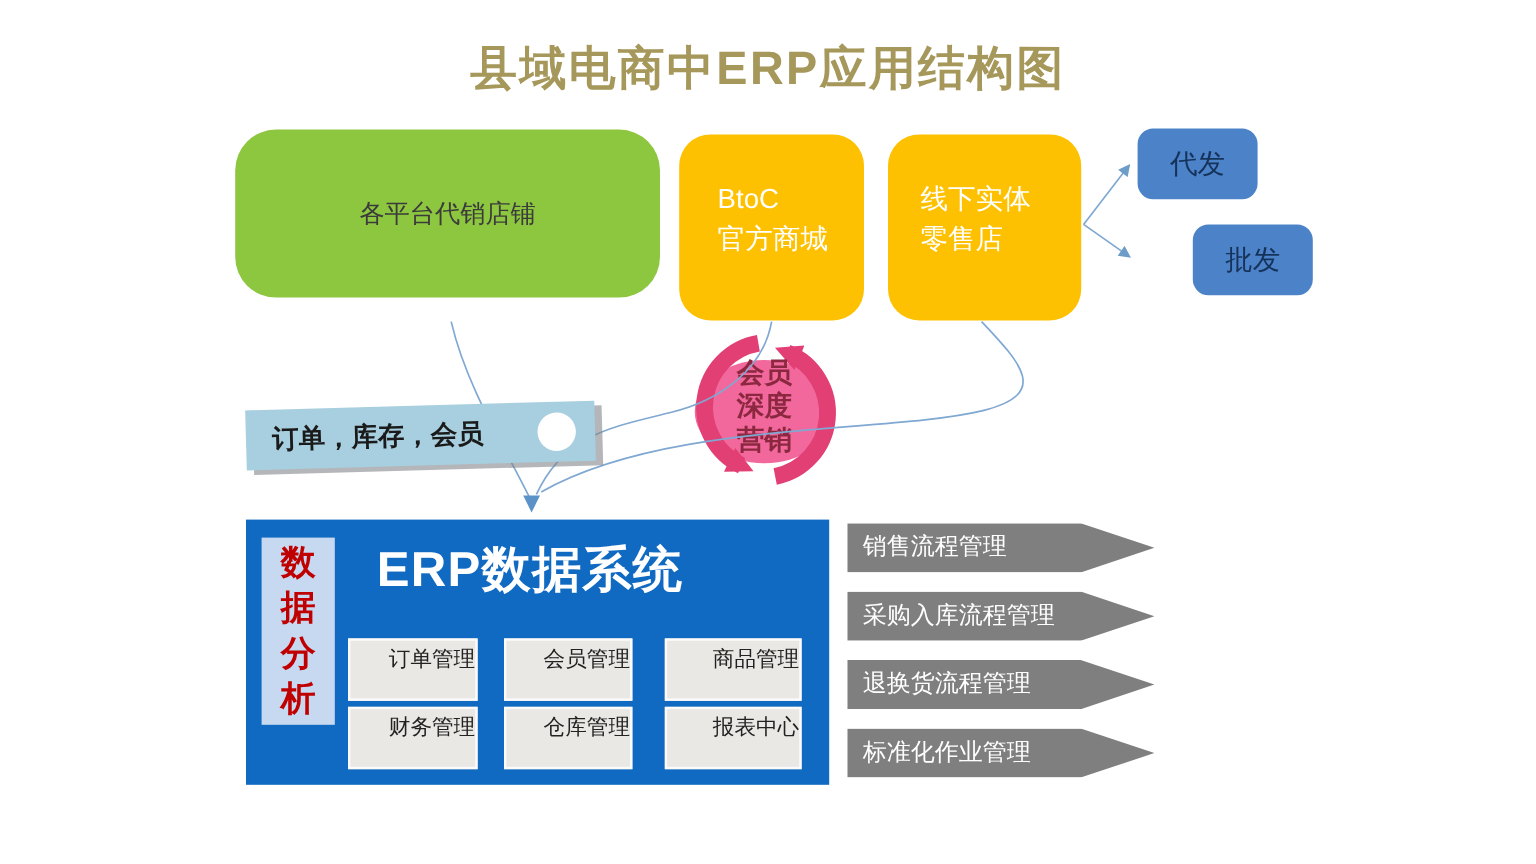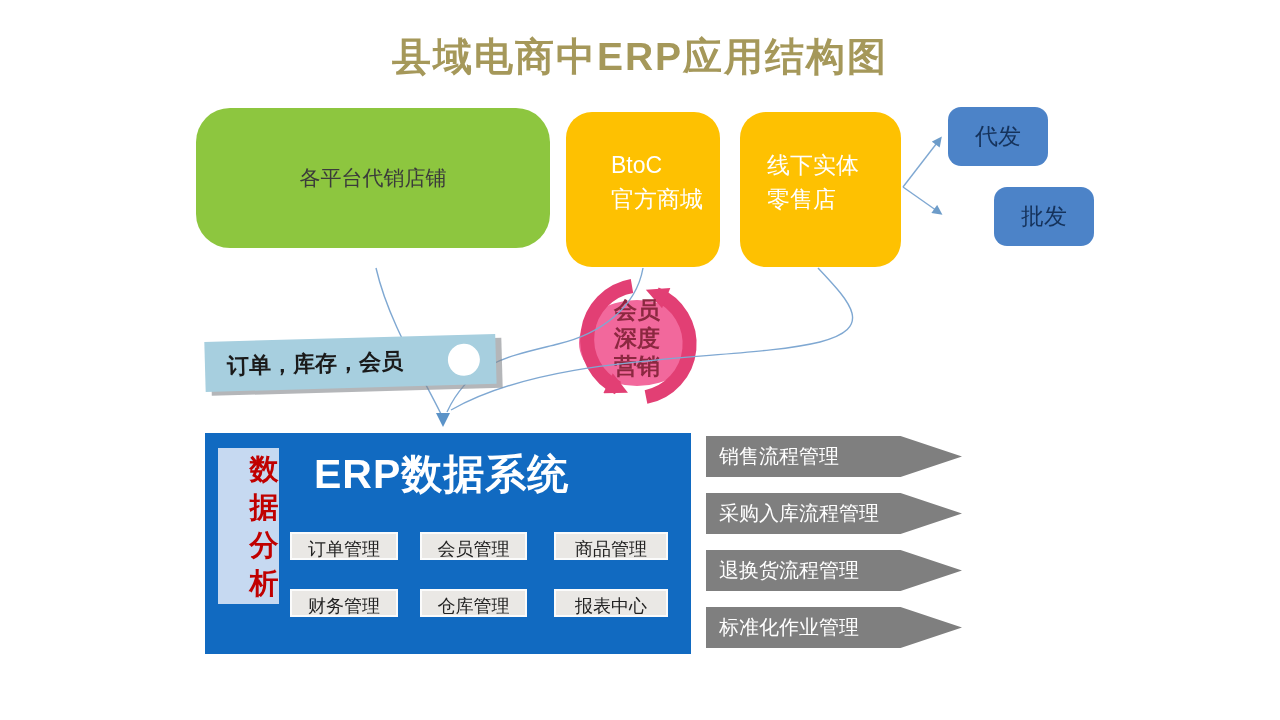--- a/index.html
+++ b/index.html
@@ -20,21 +20,21 @@
   .box{box-sizing:border-box;z-index:3;}
   .green-box{
     left:196px;top:108px;width:354px;height:140px;background:#8dc63f;
     border-radius:34px;display:flex;align-items:center;justify-content:center;
     color:#3b3b3b;font-size:21px;
   }
   .orange-box{
     background:#fec101;border-radius:26px;color:#ffffff;font-size:23px;
     line-height:34px;padding-top:36px;box-sizing:border-box;
   }
-  .btoc-box{left:566px;top:112px;width:154px;height:155px;padding-left:45px;}
+  .btoc-box{left:566px;top:112px;width:154px;height:155px;padding-left:32px;}
   .offline-box{left:740px;top:112px;width:161px;height:155px;padding-left:27px;}
   .blue-box{
     width:100px;height:59px;background:#4c83c8;border-radius:13px;
     display:flex;align-items:center;justify-content:center;
     color:#15325b;font-size:23px;
   }
   .dropship-box{left:948px;top:107px;}
   .wholesale-box{left:948px;top:187px;margin-left:46px;}
 
   
@@ -58,33 +58,33 @@
   }
   .tag-hole{
     position:absolute;right:16px;top:9px;width:32px;height:32px;
     background:#ffffff;border-radius:50%;
   }
 
   
   .erp-box{left:205px;top:433px;width:486px;height:221px;background:#116ac1;z-index:3;}
   .erp-sidebar{
     position:absolute;left:13px;top:15px;width:61px;height:156px;background:#c6d9f1;
-    display:flex;align-items:center;justify-content:flex-end;
+    display:flex;align-items:center;justify-content:center;
   }
   .erp-sidebar .vtext{
     width:30px;font-size:29px;font-weight:bold;color:#c00000;
     line-height:38px;text-align:center;word-break:break-all;
   }
   .erp-title{
     position:absolute;left:109px;top:14px;color:#ffffff;
     font-size:41px;font-weight:bold;letter-spacing:1px;
   }
   .module{
-    position:absolute;height:28px;background:#eae8e5;border:2px solid #fbfbfb;
-    box-sizing:border-box;text-align:center;line-height:31px;
+    position:absolute;height:52px;background:#eae8e5;border:2px solid #fbfbfb;
+    box-sizing:border-box;text-align:right;line-height:31px;
     font-size:18px;color:#222222;
   }
   .mc1{left:85px;width:108px;} .mc2{left:215px;width:107px;} .mc3{left:349px;width:114px;}
   .mr1{top:99px;} .mr2{top:156px;}
 
   
   .process{
     left:706px;width:256px;height:41px;background:#7f7f7f;z-index:3;
     clip-path:polygon(0 0,76% 0,100% 50%,76% 100%,0 100%);
     color:#ffffff;font-size:20px;line-height:41px;padding-left:13px;

